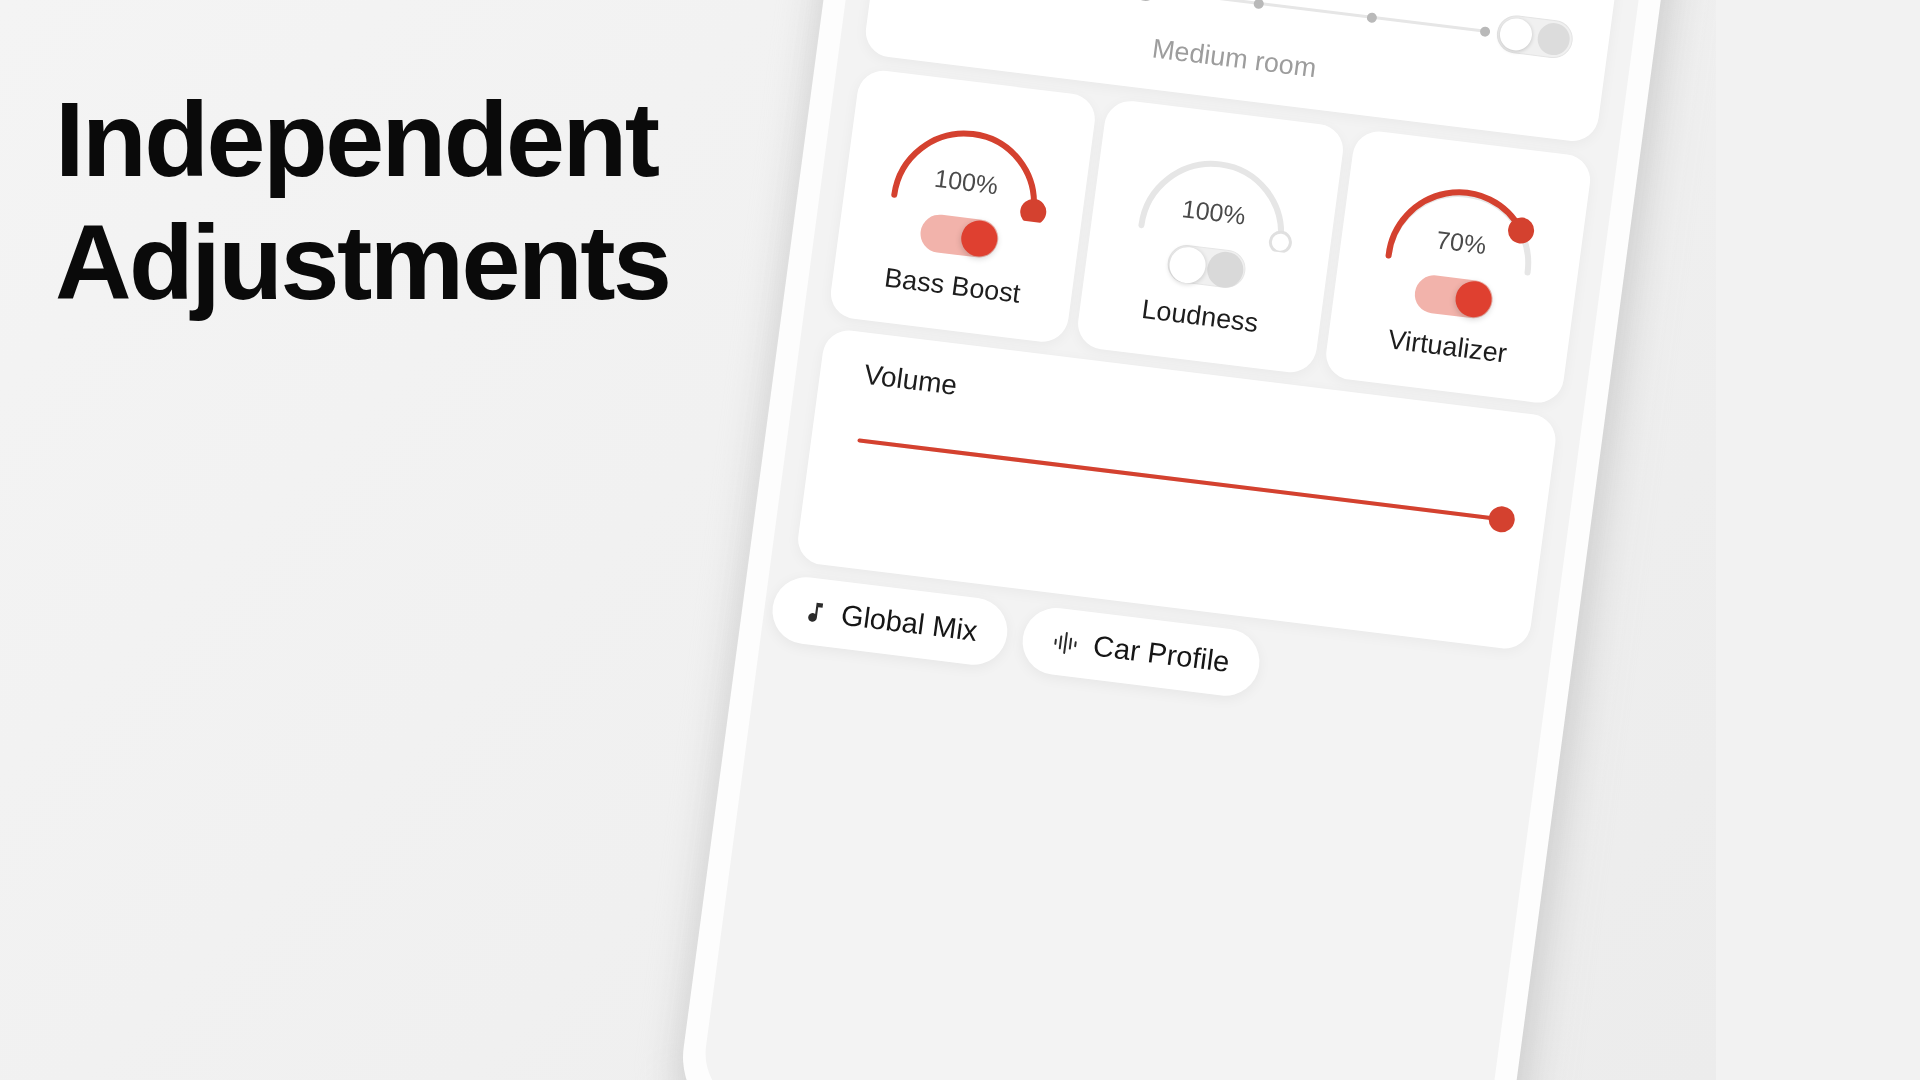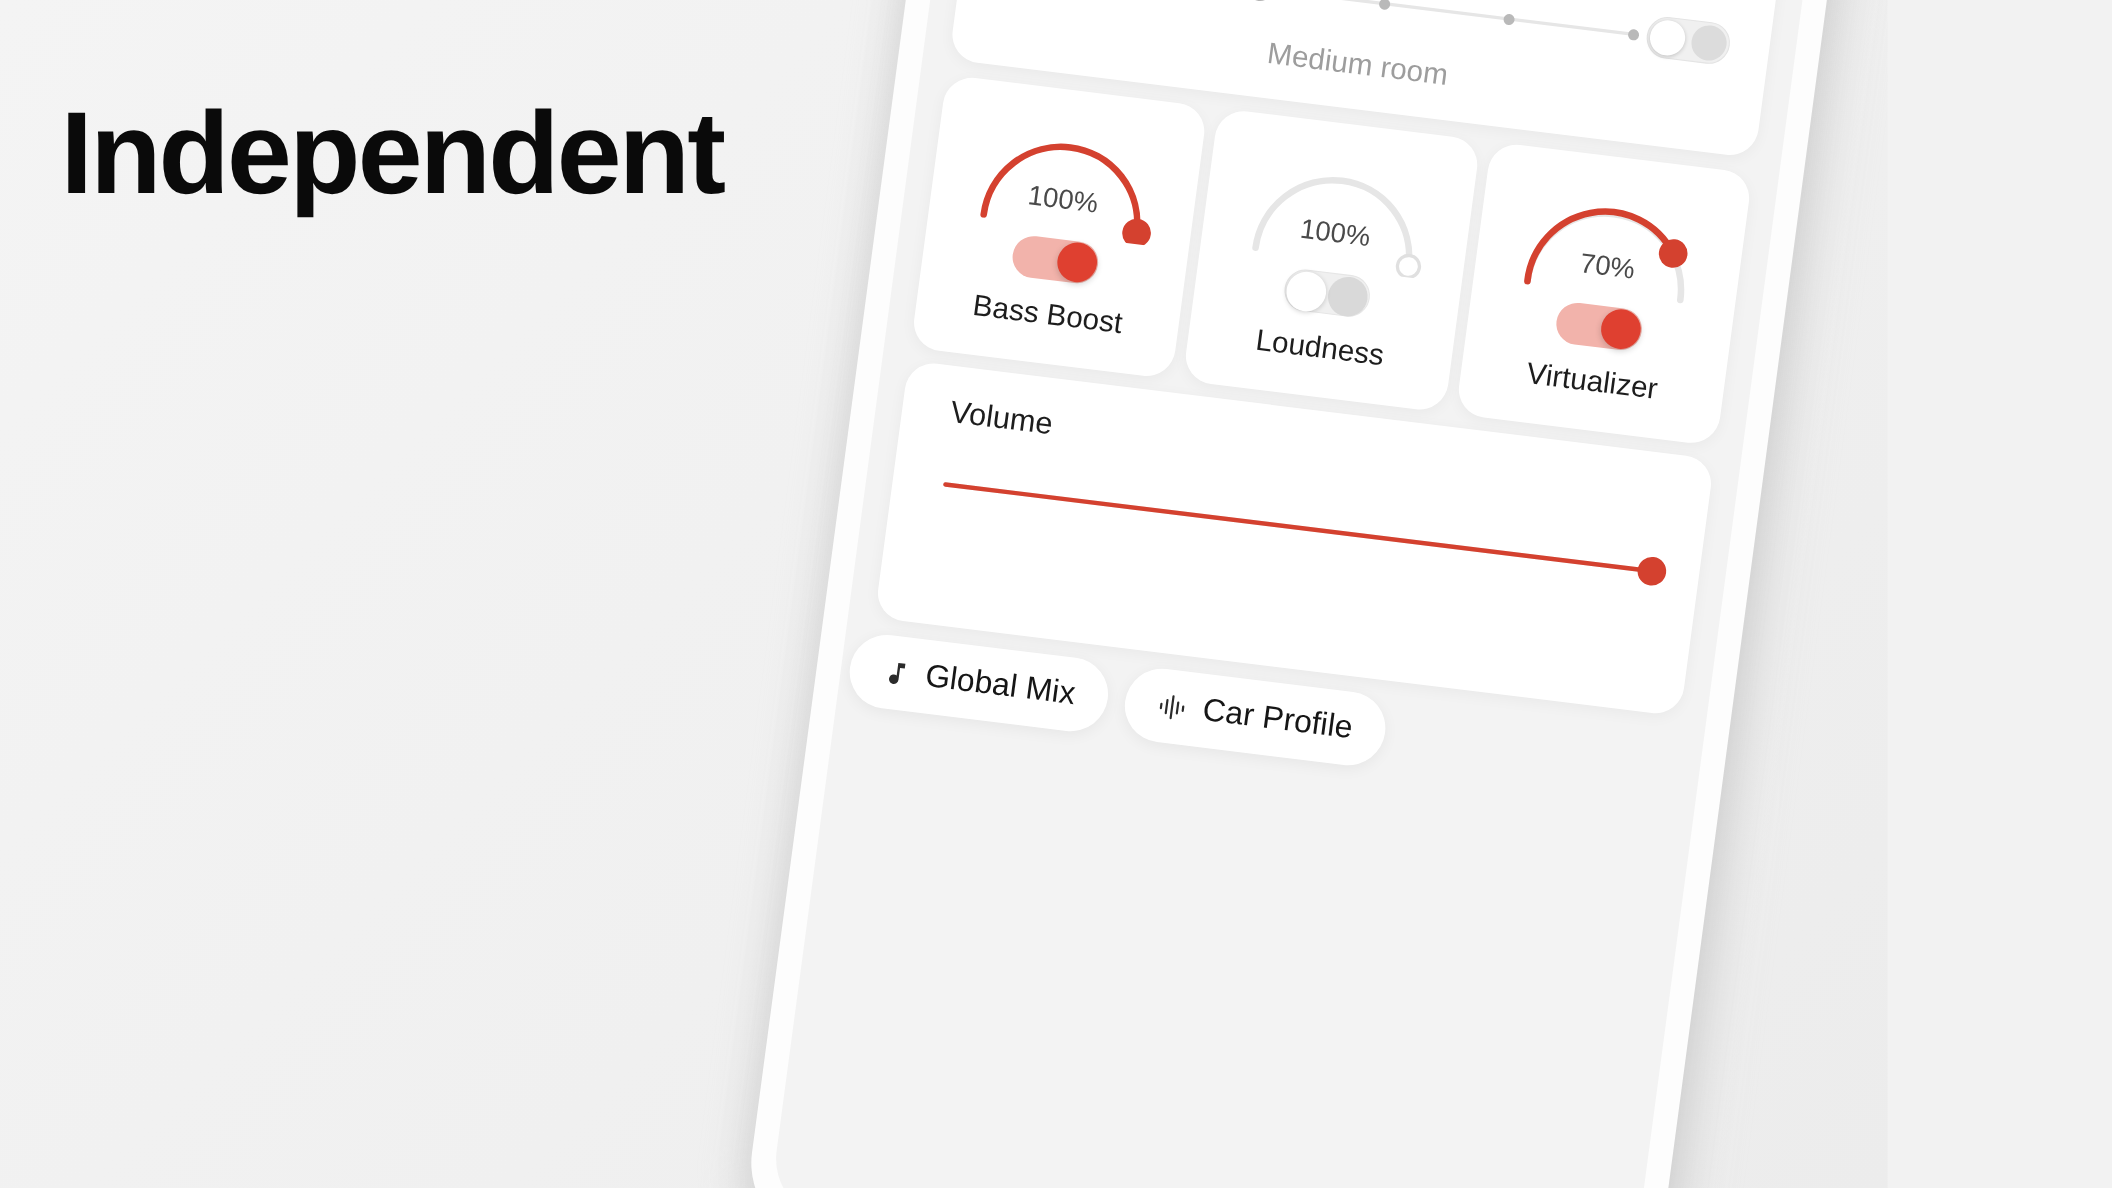--- a/index.html
+++ b/index.html
@@ -251,20 +251,21 @@
   }
   .pill-icon { display: flex; align-items: center; }
 </style>
 </head>
 <body>
 
 <div id="stage">
 
   <div id="headline">
     <span class="line">Independent</span>
+    <span class="line">Adjustments</span>
   </div>
 
   <div id="phone-wrap">
     <div id="phone-shadow"></div>
     <div id="phone-body">
       <div id="phone-screen">
 
         <div class="card" id="reverb-card">
 
           <div id="reverb-track">

